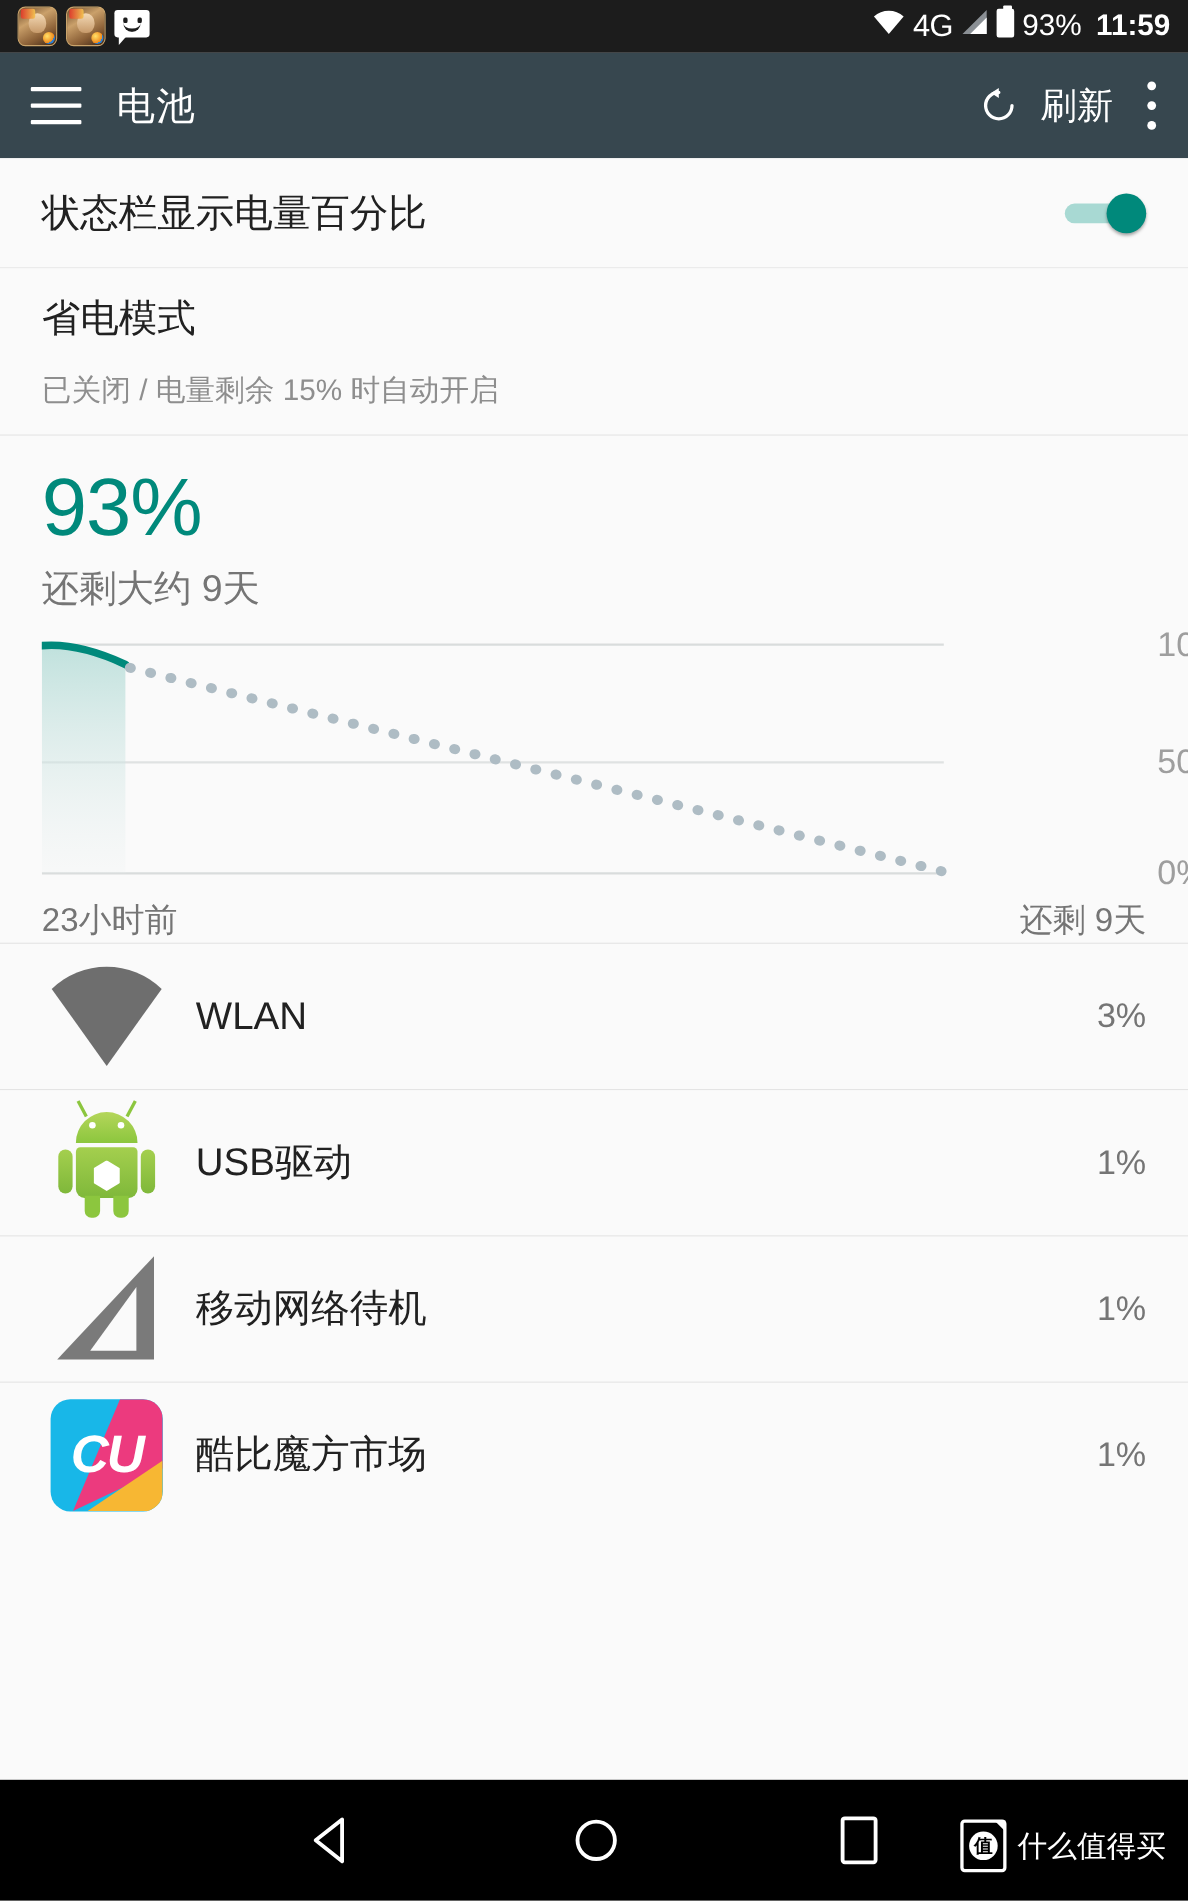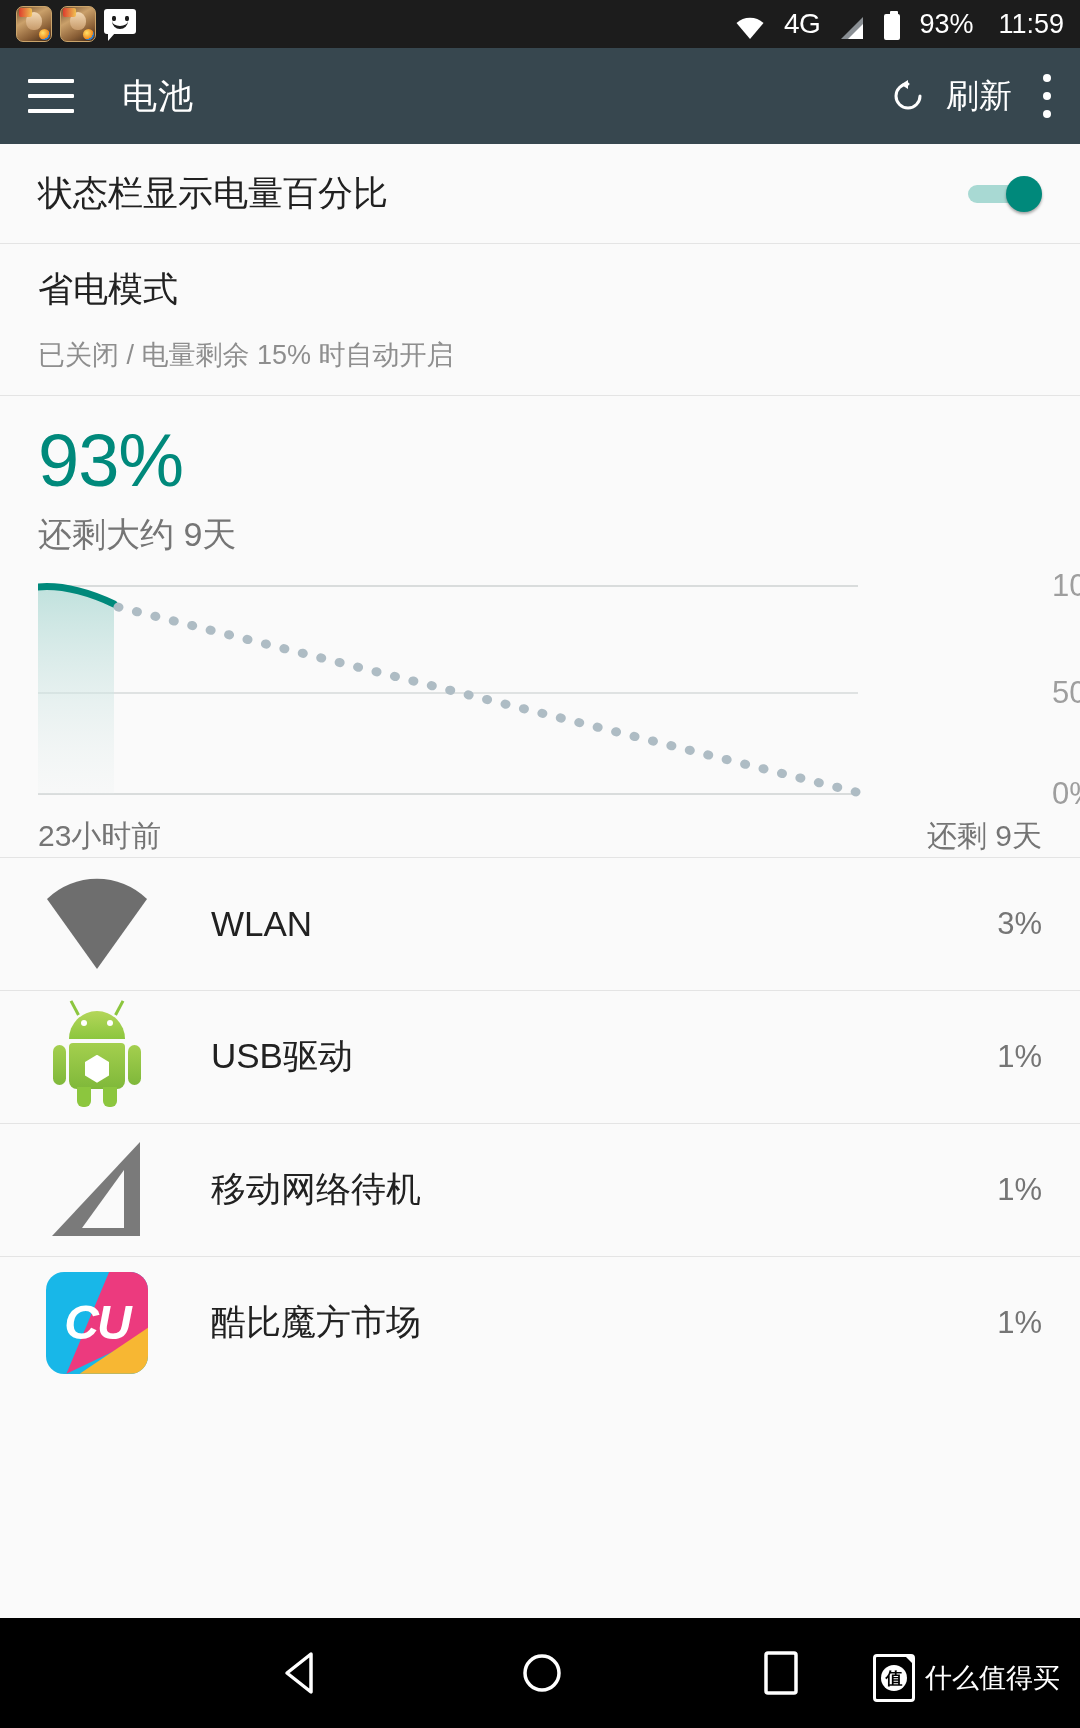--- a/index.html
+++ b/index.html
@@ -49,45 +49,45 @@
   .msg-bubble::after{
     content:""; position:absolute; left:4px; top:24px;
     border-left:7px solid #fff; border-bottom:8px solid transparent;
   }
   .smile-eye{ position:absolute; width:3.5px;height:5px;background:#1c1c1c;border-radius:40%; top:7px; }
   .smile-mouth{
     position:absolute; left:8px; top:12px; width:16px; height:8px;
     border-bottom:3px solid #1c1c1c; border-radius:0 0 12px 12px;
   }
 
-  .status-right { margin-left:auto; display:flex; align-items:flex-end; gap:19px; font-size:27px; }
+  .status-right { margin-left:auto; display:flex; align-items:flex-start; gap:7px; font-size:27px; }
   .wifi-glyph { width:30px;height:24px; position:relative; }
   .wifi-glyph svg { display:block; }
   .net-type { font-size:28px; font-weight:400; letter-spacing:-.5px; }
   .sig-glyph { width:26px;height:24px; }
   .batt-glyph{
     width:16px;height:26px;border:2px solid #fff;border-radius:2px;position:relative;background:#fff;
   }
   .batt-glyph::before{
     content:""; position:absolute; left:4px; top:-5px; width:8px;height:4px;background:#fff;border-radius:1px;
   }
   .batt-pct { font-size:27px; }
-  .clock { font-size:27px; margin-left:6px; }
+  .clock { font-size:27px; margin-left:6px;font-weight:bold; }
 
   
   #action-bar{
     height:96px; width:100%;
     background:#37474f;
     display:flex; align-items:center;
     padding:0 28px;
     color:#fff;
   }
   #hamburger{ width:46px;height:34px; display:flex;flex-direction:column;justify-content:space-between; cursor:pointer; }
   #hamburger span{ display:block;height:4px;background:#fff;border-radius:1px; }
-  #app-title{ font-size:35px; margin-left:48px; letter-spacing:1px; }
+  #app-title{ font-size:35px; margin-left:32px; letter-spacing:1px; }
   .bar-right{ margin-left:auto; display:flex;align-items:center;gap:22px; }
   #refresh-btn{ display:flex;align-items:center;gap:22px;font-size:33px;cursor:pointer; }
   .refresh-glyph{ width:32px;height:32px; }
   #overflow-btn{ width:10px;height:44px;display:flex;flex-direction:column;justify-content:space-between;align-items:center;cursor:pointer;margin-left:8px; }
   #overflow-btn i{ width:8px;height:8px;background:#fff;border-radius:50%;display:block; }
 
   
   #content{ background:#fafafa; }
   .pref-row{
     display:flex; align-items:center;
@@ -137,21 +137,20 @@
     cursor:pointer;
   }
 
   
   .usage-row{
     display:flex; align-items:center;
     padding:0 38px;
     min-height:133px;
     border-top:1px solid #e4e4e4;
     background:#fafafa;
-    gap:33px;
   }
   .usage-icon{ width:118px; display:flex;align-items:flex-end;justify-content:center; }
   .usage-name{ font-size:35px; color:#212121; margin-left:22px; }
   .usage-pct{ margin-left:auto; font-size:31px; color:#757575; }
   .android-bot{ width:92px;height:100px;position:relative; }
   .bot-head{
     position:absolute;left:18px;top:4px;width:56px;height:28px;
     border-radius:28px 28px 0 0;
     background:linear-gradient(180deg,#b4d65a,#8cc63e);
   }

